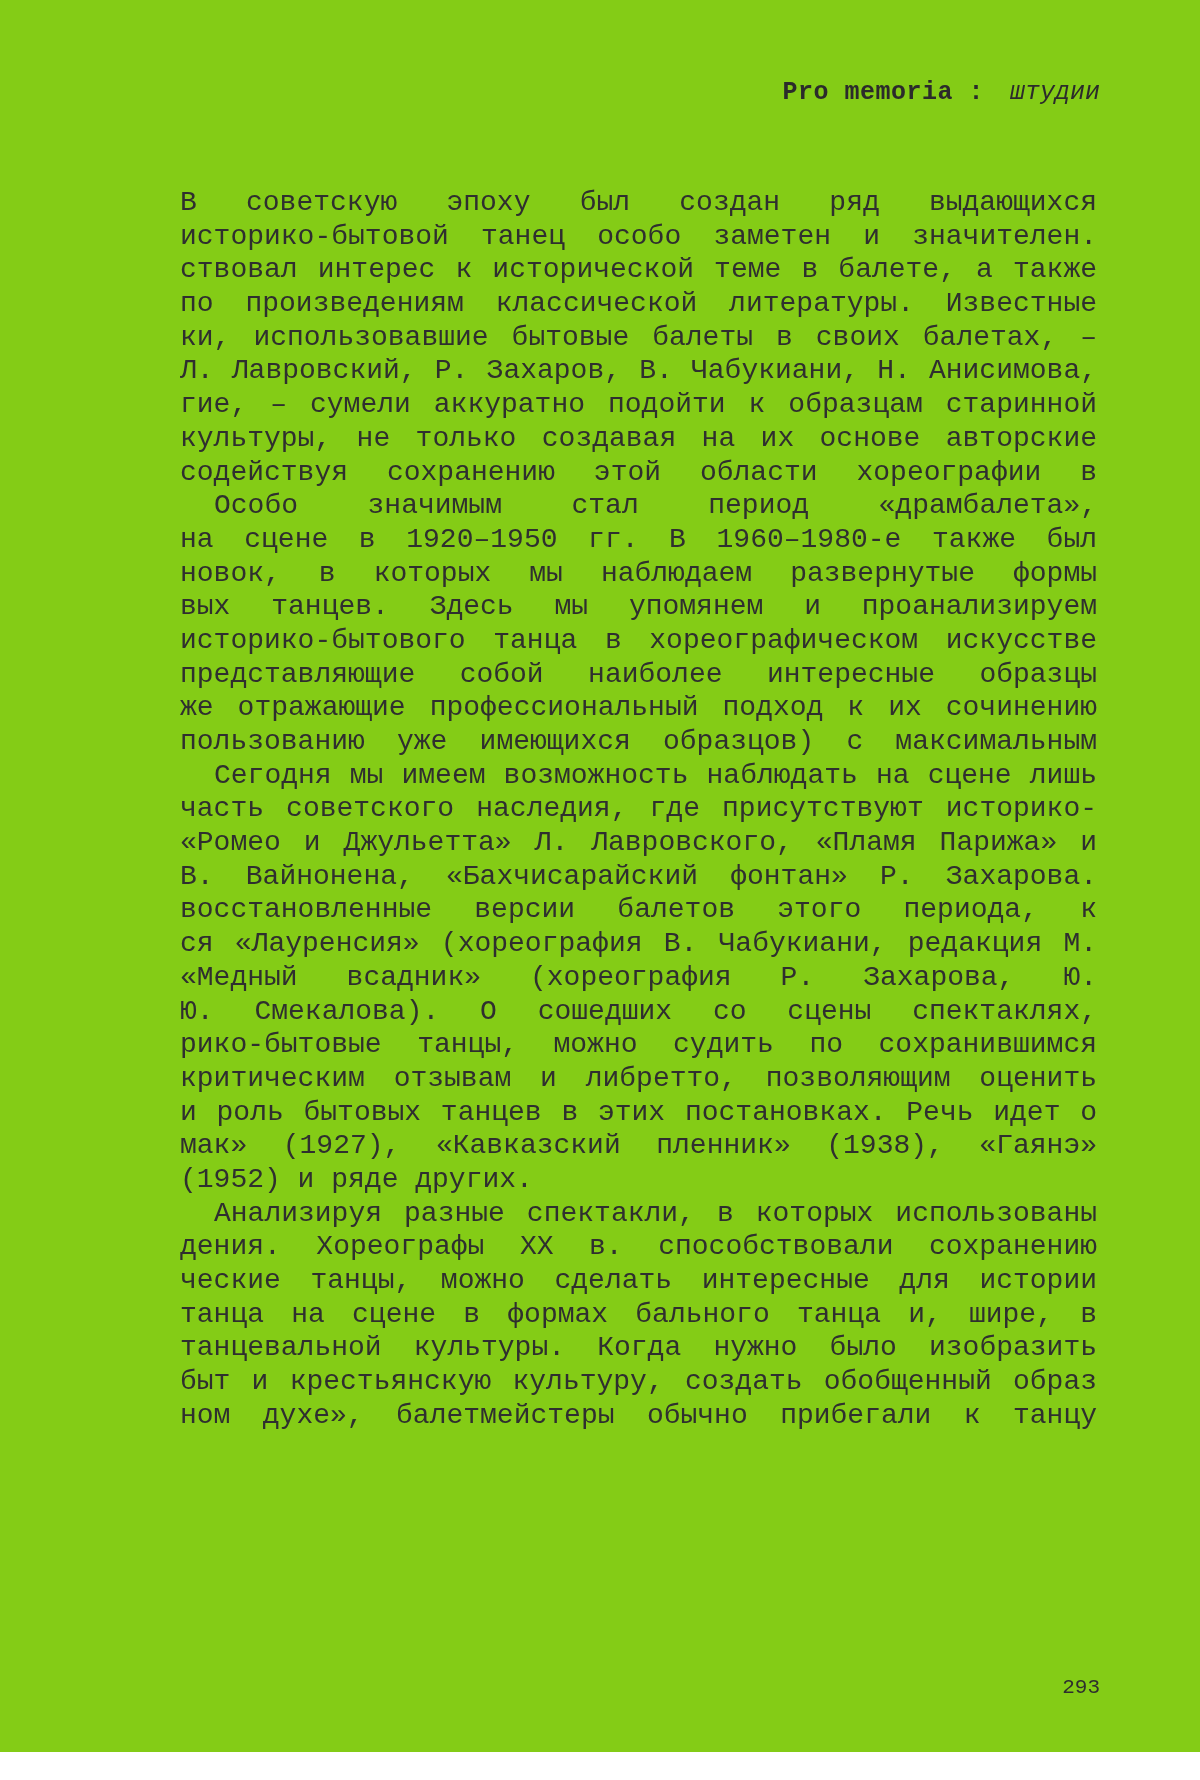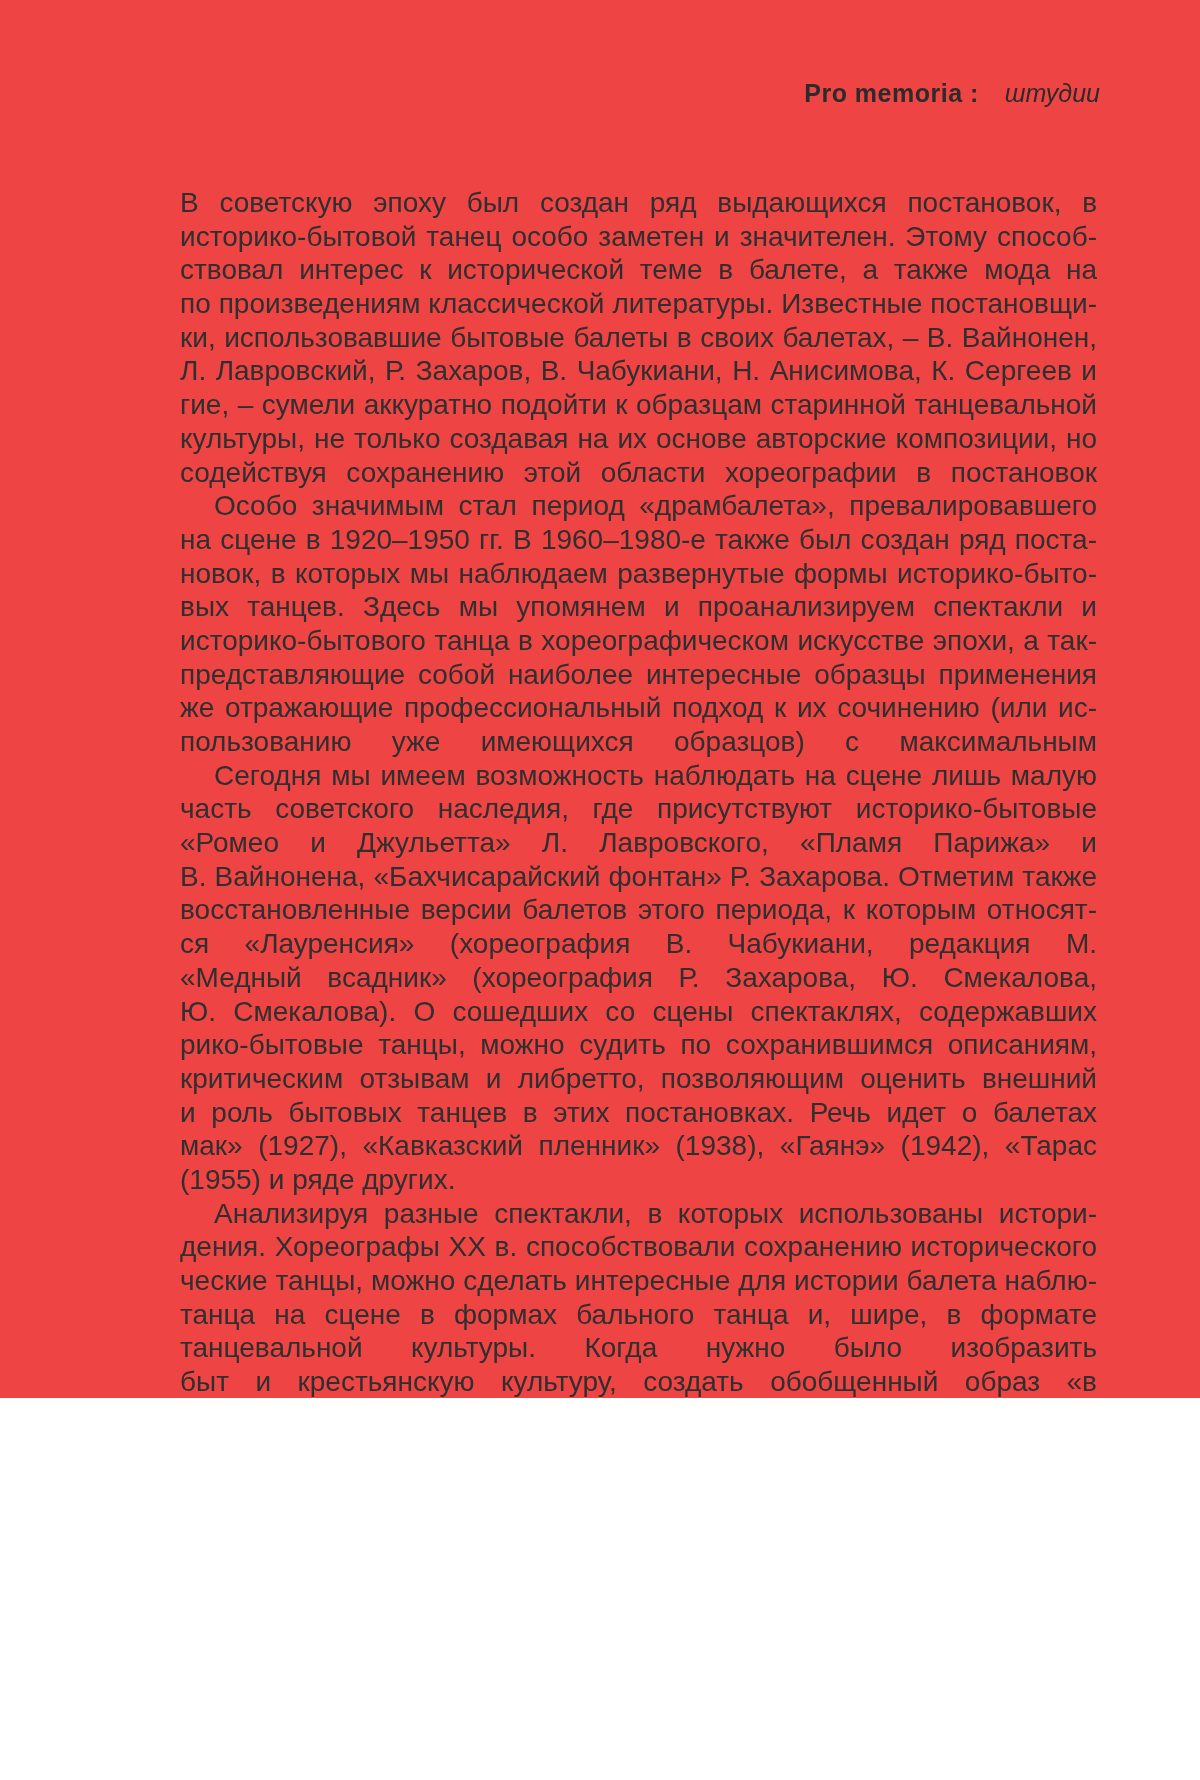--- a/index.html
+++ b/index.html
@@ -3,23 +3,23 @@
 <meta charset="utf-8">
 <style>
   html, body {
     margin: 0;
     padding: 0;
     background: #ffffff;
   }
   .page {
     position: relative;
     width: 1200px;
-    height: 1398px;
-    background: #ef4444;
-    font-family: Liberation Sans, sans-serif;
+    height: 1752px;
+    background: #84cc16;
+    font-family: Liberation Mono, monospace;
     color: #2e2e2e;
     overflow: hidden;
   }
   .running-header {
     position: absolute;
     top: 78px;
     right: 100px;
     font-size: 25px;
     line-height: 30px;
     color: #2b2b2b;
@@ -94,21 +94,21 @@
       <div class="line">«Ромео и Джульетта» Л. Лавровского, «Пламя Парижа» и «Щелкунчик»</div>
       <div class="line">В. Вайнонена, «Бахчисарайский фонтан» Р. Захарова. Отметим также</div>
       <div class="line">восстановленные версии балетов этого периода, к которым относят-</div>
       <div class="line">ся «Лауренсия» (хореография В. Чабукиани, редакция М. Мессерера),</div>
       <div class="line">«Медный всадник» (хореография Р. Захарова, Ю. Смекалова, постановка</div>
       <div class="line">Ю. Смекалова). О сошедших со сцены спектаклях, содержавших исто-</div>
       <div class="line">рико-бытовые танцы, можно судить по сохранившимся описаниям,</div>
       <div class="line">критическим отзывам и либретто, позволяющим оценить внешний вид</div>
       <div class="line">и роль бытовых танцев в этих постановках. Речь идет о балетах «Красный</div>
       <div class="line">мак» (1927), «Кавказский пленник» (1938), «Гаянэ» (1942), «Тарас Бульба»</div>
-      <div class="line para-end">(1955) и ряде других.</div>
+      <div class="line para-end">(1952) и ряде других.</div>
       <div class="line indent">Анализируя разные спектакли, в которых использованы истори-</div>
       <div class="line">дения. Хореографы XX в. способствовали сохранению исторического</div>
       <div class="line">ческие танцы, можно сделать интересные для истории балета наблю-</div>
       <div class="line">танца на сцене в формах бального танца и, шире, в формате салонной</div>
       <div class="line">танцевальной культуры. Когда нужно было изобразить простонародный</div>
       <div class="line">быт и крестьянскую культуру, создать обобщенный образ «в националь-</div>
       <div class="line para-end">ном духе», балетмейстеры обычно прибегали к танцу характерному.</div>
     </div>
 
   <div class="page-number">293</div>

